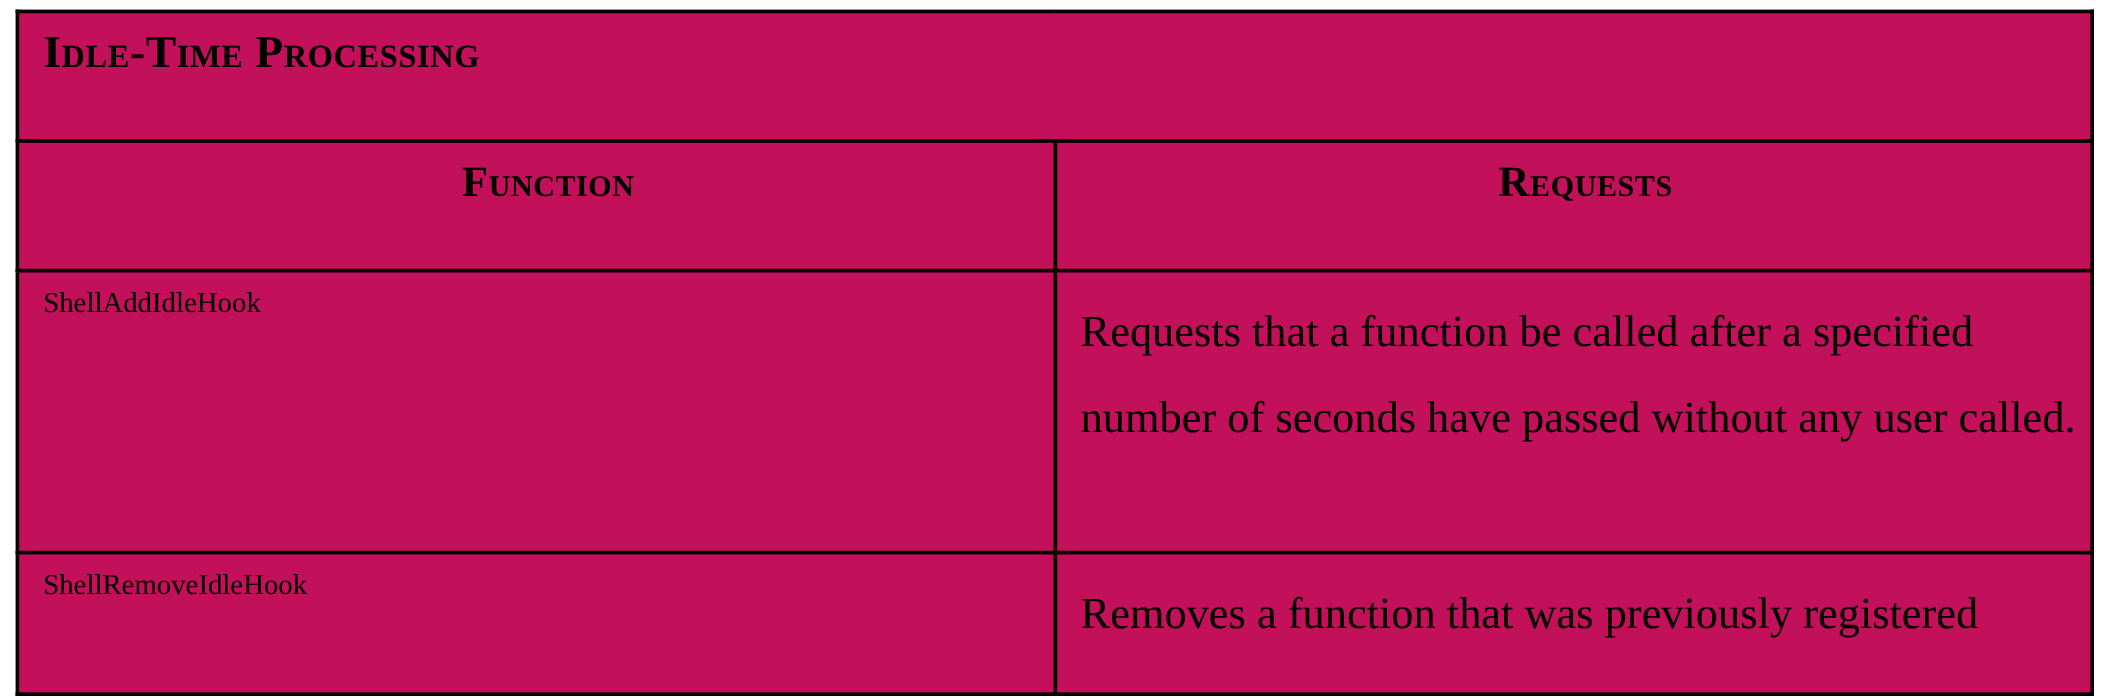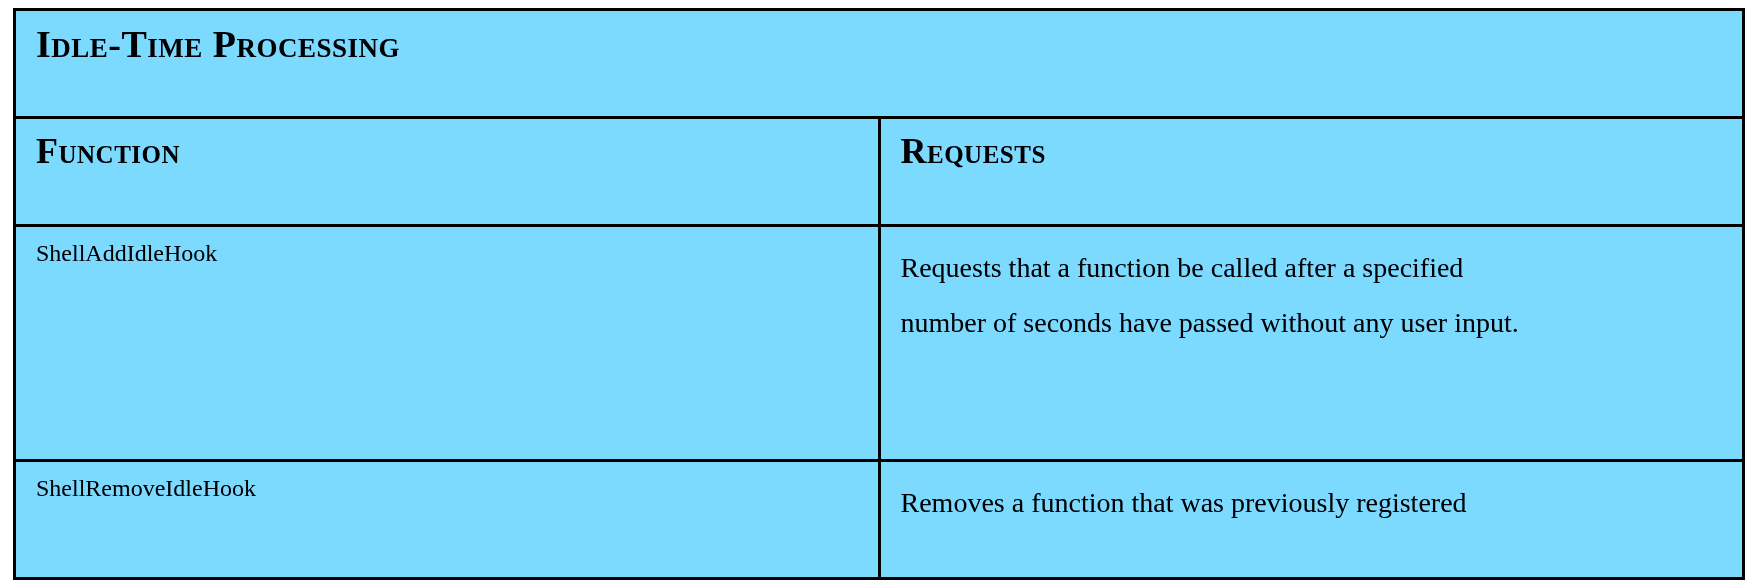--- a/index.html
+++ b/index.html
@@ -31,29 +31,29 @@
     height: 557px;
     border-collapse: collapse;
     table-layout: fixed;
     background: #ffffff;
   }
 
   .doc-table td {
     border: 3px solid #000000;
     vertical-align: top;
     padding: 0;
-    background: #7dd3fc;
+    background: #be185d;
   }
 
   .col-function { width: 592px; }
   .col-purpose  { width: 1140px; }
 
   
   .row-title td   { height: 105px; }
-  .row-header td  { height: 105px; }
+  .row-header td  { height: 105px; text-align: center; }
   .row-body-1 td  { height: 232px; }
   .row-body-2 td  { height: 115px; }
 
   
   .cell-pad {
     padding: 14px 0 0 20px;
   }
 
   
   .smallcaps {
@@ -74,21 +74,21 @@
   }
 
   
   .body-text {
     font-size: 24px;
     line-height: 1.02;
     white-space: nowrap;
   }
 
   .purpose-text {
-    font-size: 28px;
+    font-size: 37px;
     line-height: 1.95;
   }
 
   .purpose-text .line {
     display: block;
     white-space: nowrap;
   }
 
   
   .doc-table {
@@ -126,21 +126,21 @@
 
       <tr class="row-body-1">
         <td class="col-function">
           <div class="cell-pad">
             <span class="body-text">ShellAddIdleHook</span>
           </div>
         </td>
         <td class="col-purpose">
           <div class="cell-pad purpose-text">
             <span class="line">Requests that a function be called after a specified</span>
-            <span class="line">number of seconds have passed without any user input.</span>
+            <span class="line">number of seconds have passed without any user called.</span>
           </div>
         </td>
       </tr>
 
       <tr class="row-body-2">
         <td class="col-function">
           <div class="cell-pad">
             <span class="body-text">ShellRemoveIdleHook</span>
           </div>
         </td>

